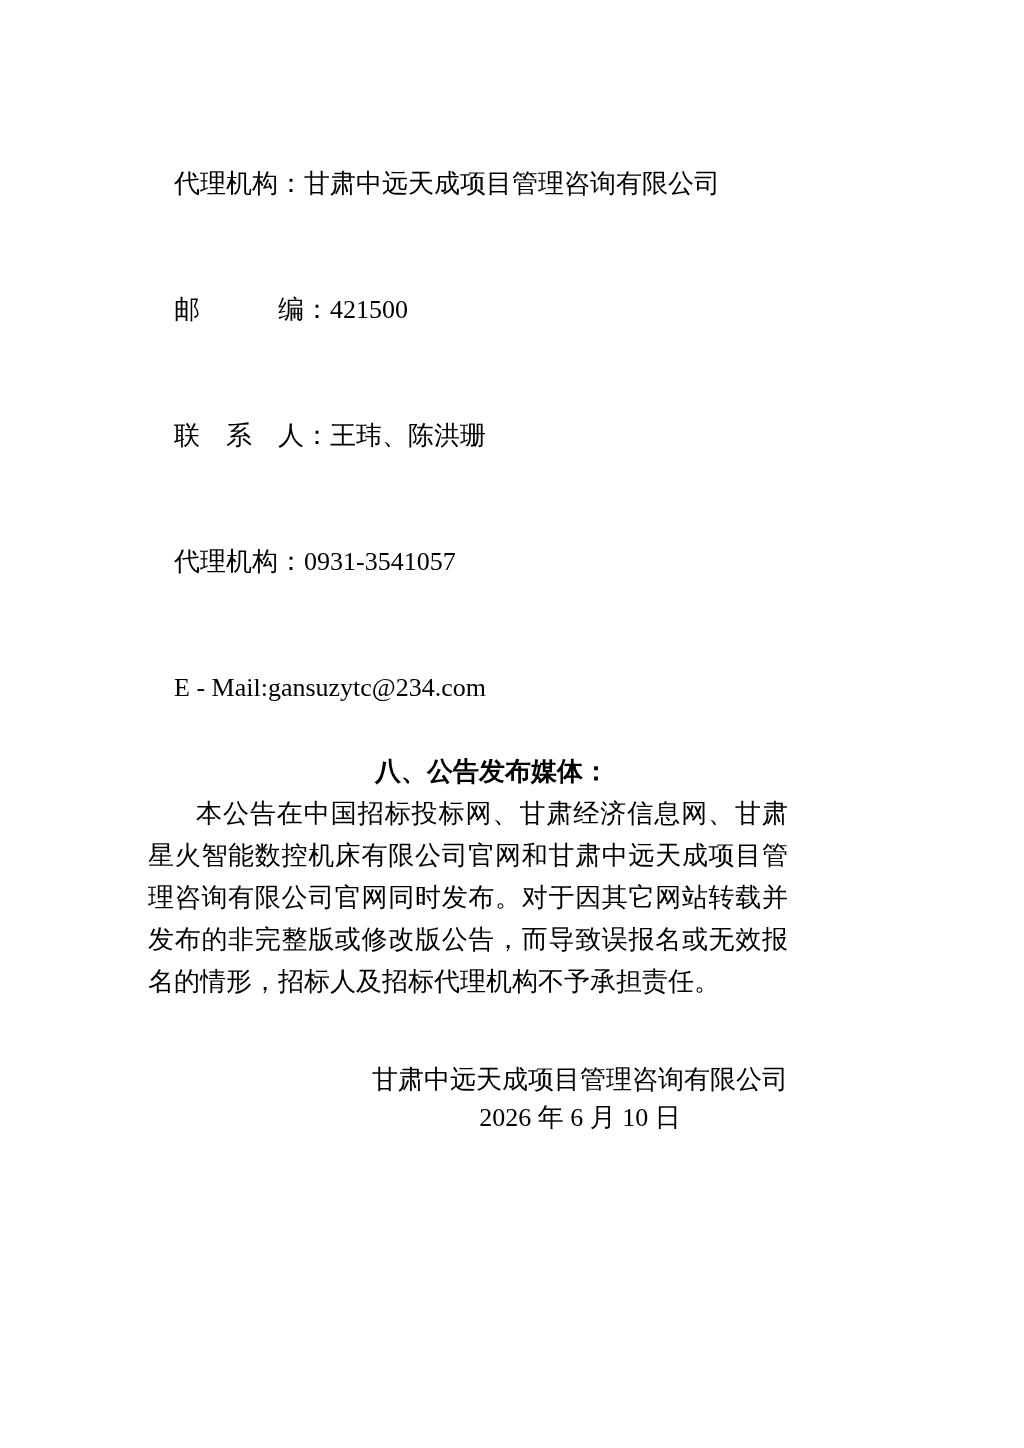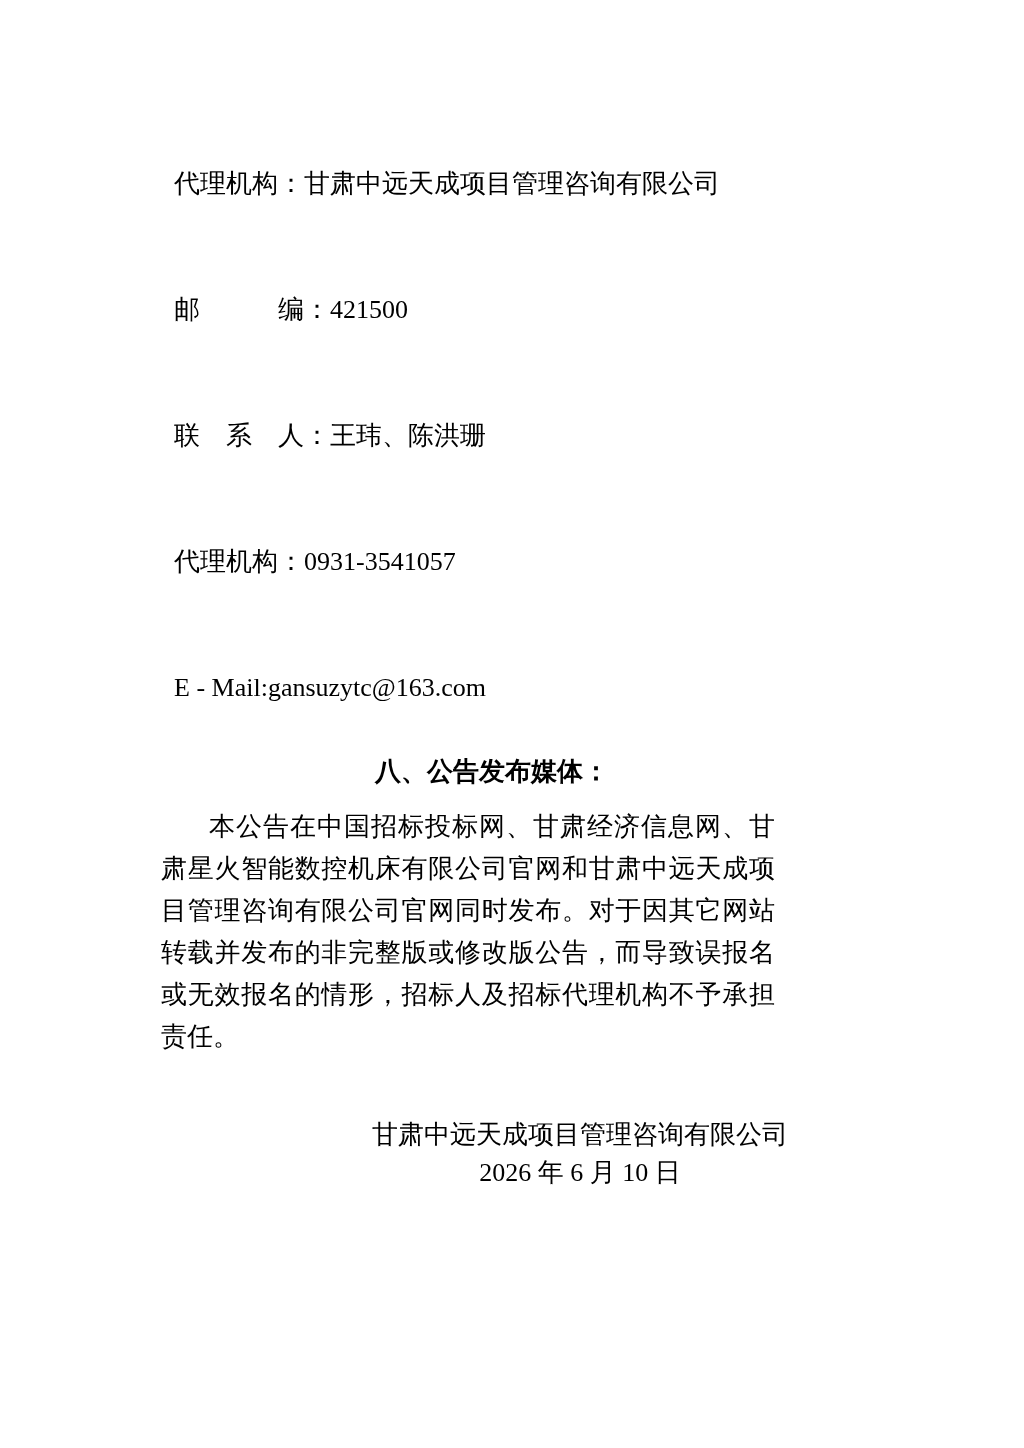--- a/index.html
+++ b/index.html
@@ -24,21 +24,21 @@
   .field .label, .field .value { white-space: pre-wrap; }
   .heading {
     margin: 0;
     line-height: 42px;
     text-indent: 48px;
     font-weight: bold;
     white-space: pre-wrap;
     text-align: center;
   }
   .para {
-    margin: 13px;
+    margin: 0;
     line-height: 42px;
     text-indent: 48px;
     text-align: justify;
   }
   .signature {
     margin-top: 58px;
     text-align: right;
   }
   .signature-inner {
     display: inline-block;
@@ -65,21 +65,21 @@
 
   <p class="field">
     <span class="label">联　系　人：</span><span class="value">王玮、陈洪珊</span>
   </p>
 
   <p class="field">
     <span class="label">代理机构：</span><span class="value">0931-3541057</span>
   </p>
 
   <p class="field">
-    <span class="label">E - Mail:</span><span class="value">gansuzytc@163.com</span>
+    <span class="label">E - Mail:</span><span class="value">gansuzytc@234.com</span>
   </p>
 
   <p class="heading">八、公告发布媒体：</p>
 
   <p class="para">本公告在中国招标投标网、甘肃经济信息网、甘肃星火智能数控机床有限公司官网和甘肃中远天成项目管理咨询有限公司官网同时发布。对于因其它网站转载并发布的非完整版或修改版公告，而导致误报名或无效报名的情形，招标人及招标代理机构不予承担责任。</p>
 
   <div class="signature">
     <div class="signature-inner">
       <div class="sig-line">甘肃中远天成项目管理咨询有限公司</div>
       <div class="sig-line">2026 年 6 月 10 日</div>

